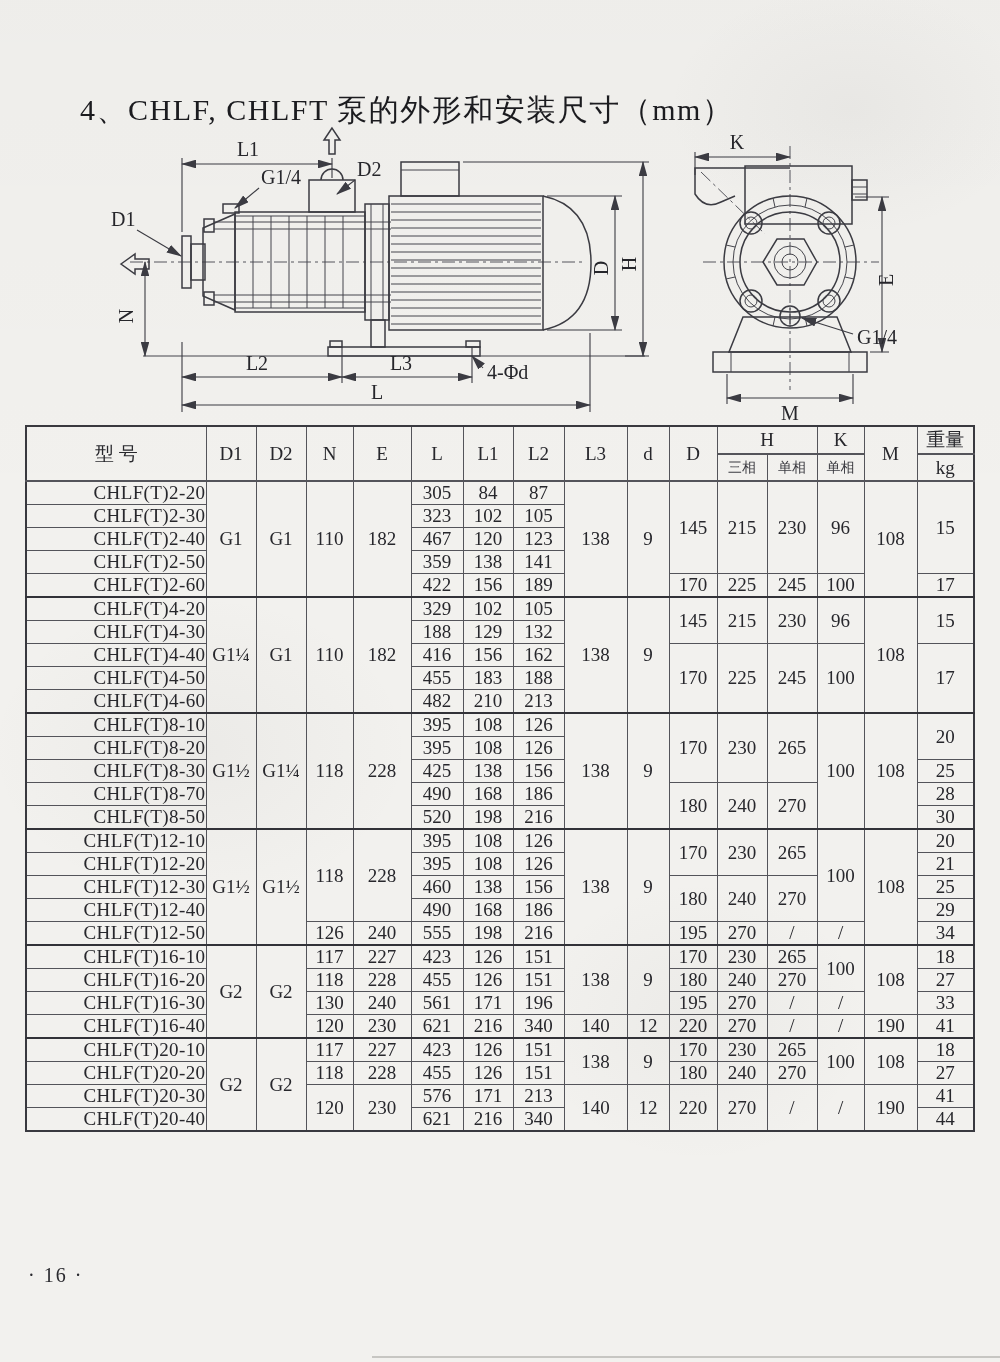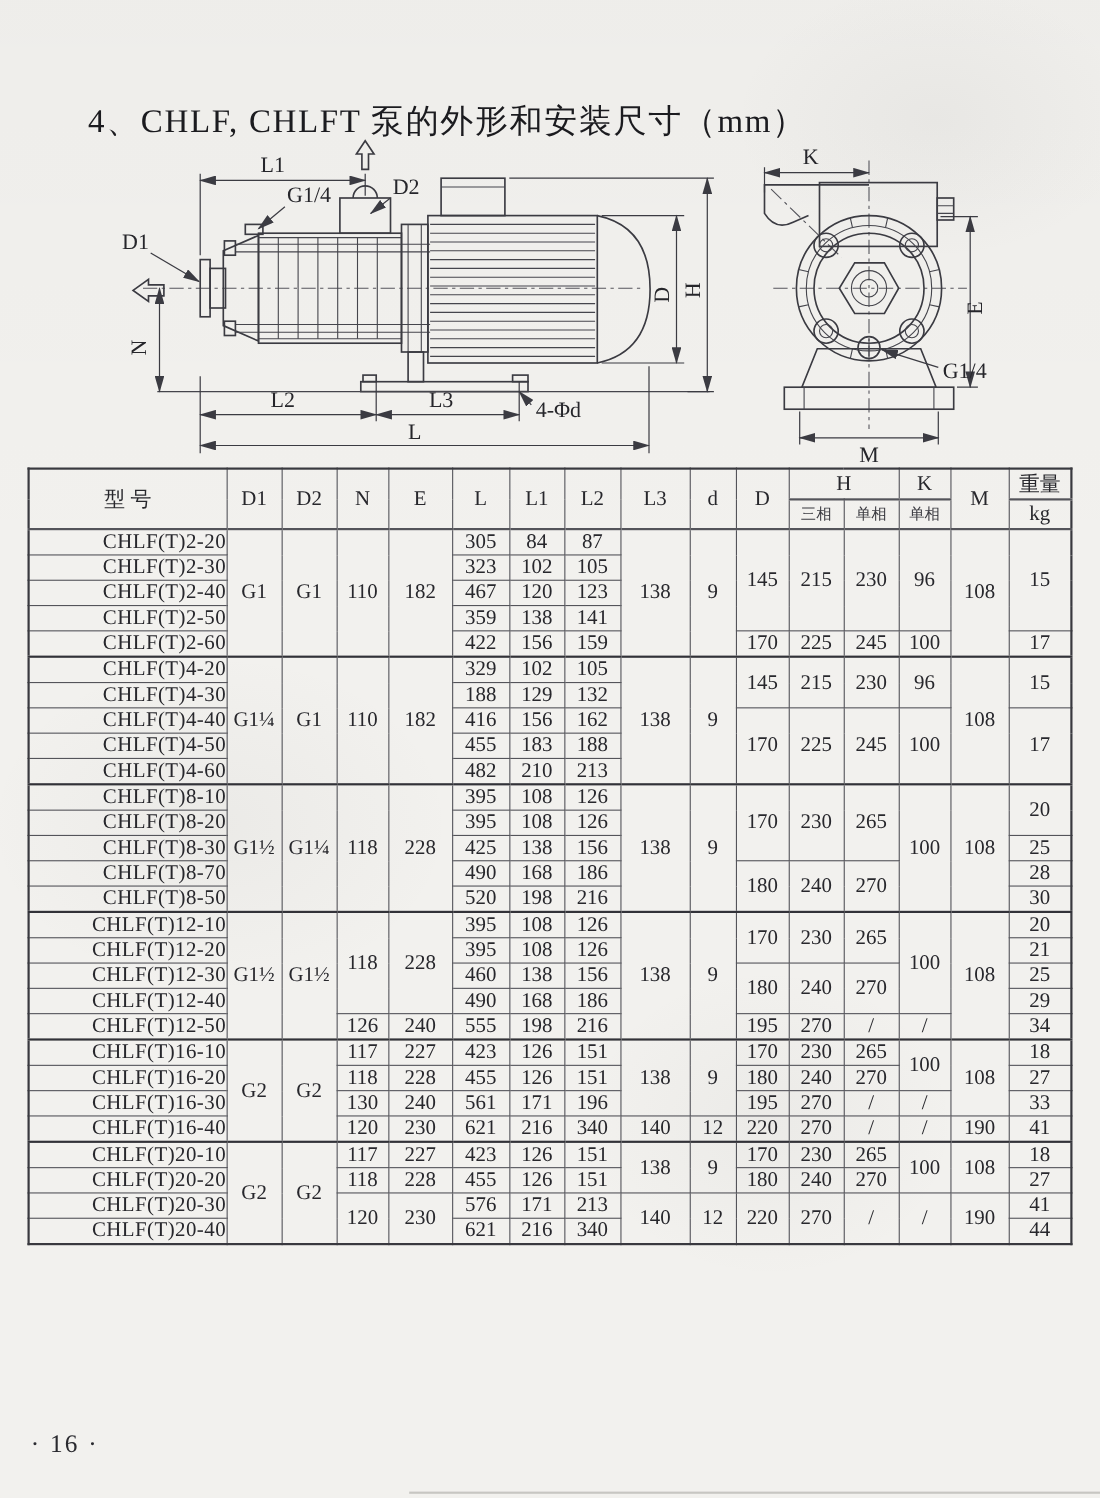--- a/index.html
+++ b/index.html
@@ -42,21 +42,21 @@
     padding:0;font-size:19px;font-weight:normal;
     white-space:nowrap;overflow:hidden;color:#27272c;
   }
   .spec thead tr:first-child{height:28px;}
   .spec thead tr:last-child{height:27px;}
   .spec thead th{font-size:19px;border-bottom-width:2px;}
   .spec thead .sub{font-size:14px;color:#3a3a40;}
   .spec td.model{text-align:right;padding-left:11px;letter-spacing:.4px;}
   .spec tbody tr.group-start td{border-top:2.4px solid #323238;}
   .page-number{
-    position:absolute;left:28px;top:1300px;font-size:23px;letter-spacing:2px;color:#2a2a2f;
+    position:absolute;left:28px;top:1264px;font-size:20px;letter-spacing:2px;color:#2a2a2f;
   }
   .bottom-rule{
     position:absolute;left:372px;top:1356px;width:628px;height:2px;
     background:#c7c6c2;
   }
 </style>
 </head>
 <body>
 
 <div class="texture"></div>
@@ -282,21 +282,21 @@
       <tr>
         <td class="model">CHLF(T)2-50</td>
         <td>359</td>
         <td>138</td>
         <td>141</td>
       </tr>
       <tr>
         <td class="model">CHLF(T)2-60</td>
         <td>422</td>
         <td>156</td>
-        <td>159</td>
+        <td>189</td>
         <td>170</td>
         <td>225</td>
         <td>245</td>
         <td>100</td>
         <td>17</td>
       </tr>
       <tr class="group-start">
         <td class="model">CHLF(T)4-20</td>
         <td rowspan="5">G1¼</td>
         <td rowspan="5">G1</td>

